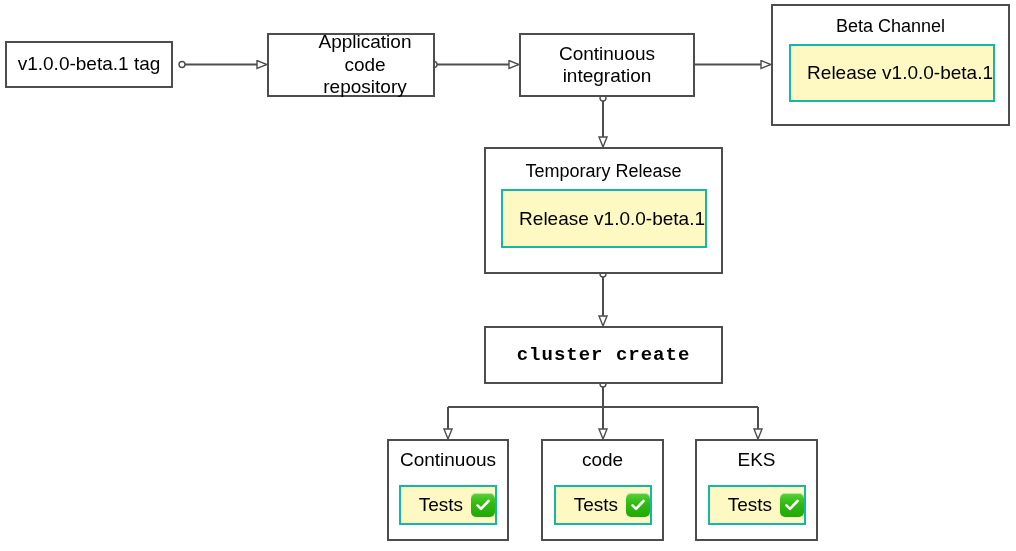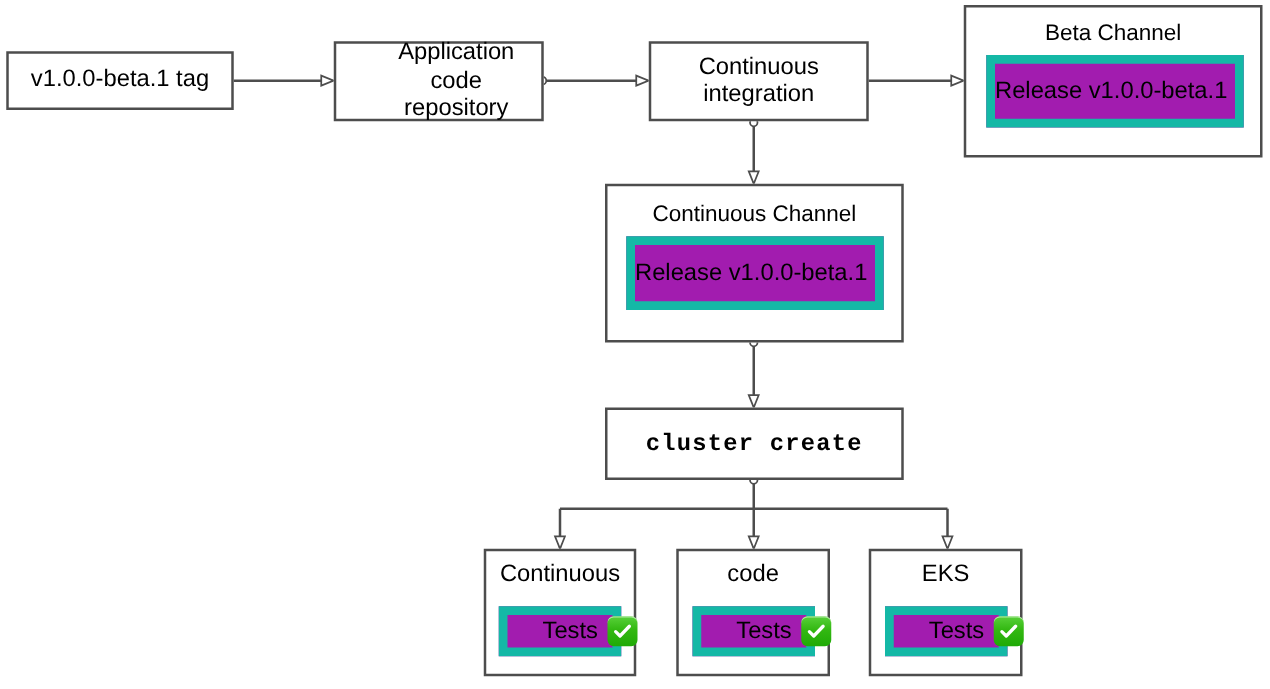--- a/index.html
+++ b/index.html
@@ -48,25 +48,25 @@
     align-items:center;
     justify-content:flex-start;
   }
   .group > .grp-title{
     width:100%;
     text-align:center;
   }
   .inner{
     position:absolute;
     box-sizing:border-box;
-    background:#a21caf;
-    border:7px solid #14b8a6;
+    background:#fef9c3;
+    border:2px solid #14b8a6;
     display:flex;
     align-items:center;
-    justify-content:flex-start;
+    justify-content:flex-end;
     z-index:3;
   }
   .tests-row{
     display:flex;
     align-items:center;
     justify-content:center;
     gap:8px;
     margin-left:28px;
   }
   .check-badge{
@@ -108,41 +108,41 @@
       <line x1="603" y1="274" x2="603" y2="325" marker-start="url(#dot)" marker-end="url(#arrow)"></line>
 
       <line x1="603" y1="384" x2="603" y2="407" marker-start="url(#dot)"></line>
       <line x1="448" y1="407" x2="758" y2="407"></line>
       <line x1="448" y1="407" x2="448" y2="438" marker-end="url(#arrow)"></line>
       <line x1="603" y1="407" x2="603" y2="438" marker-end="url(#arrow)"></line>
       <line x1="758" y1="407" x2="758" y2="438" marker-end="url(#arrow)"></line>
     </g>
   </svg>
 
-  <div class="node t19" style="left:5px;top:41px;width:182px;height:47px;">
+  <div class="node t19" style="left:5px;top:41px;width:168px;height:47px;">
     <span class="lbl">v1.0.0-beta.1 tag</span>
   </div>
 
   <div class="node t19" style="left:267px;top:33px;width:168px;height:64px;padding-left:28px;">
     <span class="lbl">Application code repository</span>
   </div>
 
   <div class="node t19" style="left:519px;top:33px;width:176px;height:64px;">
     <span class="lbl">Continuous integration</span>
   </div>
 
   <div class="node group" style="left:771px;top:4px;width:239px;height:122px;padding-top:10px;">
     <span class="grp-title t18">Beta Channel</span>
   </div>
   <div class="inner t19" style="left:789px;top:44px;width:206px;height:58px;">
     <span class="lbl">Release v1.0.0-beta.1</span>
   </div>
 
   <div class="node group" style="left:484px;top:147px;width:239px;height:127px;padding-top:12px;">
-    <span class="grp-title t18">Continuous Channel</span>
+    <span class="grp-title t18">Temporary Release</span>
   </div>
   <div class="inner t19" style="left:501px;top:189px;width:206px;height:59px;">
     <span class="lbl">Release v1.0.0-beta.1</span>
   </div>
 
   <div class="node" style="left:484px;top:326px;width:239px;height:58px;">
     <span class="lbl mono">cluster create</span>
   </div>
 
   <div class="node group" style="left:387px;top:439px;width:122px;height:102px;padding-top:8px;">

